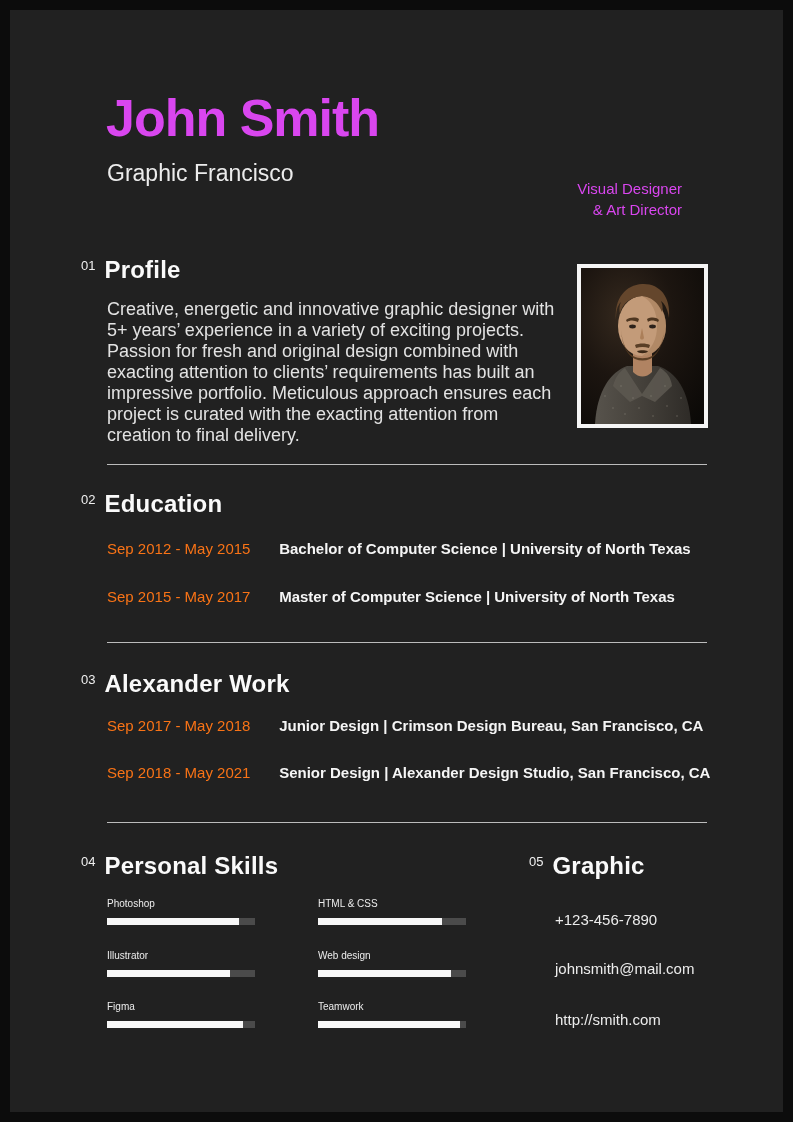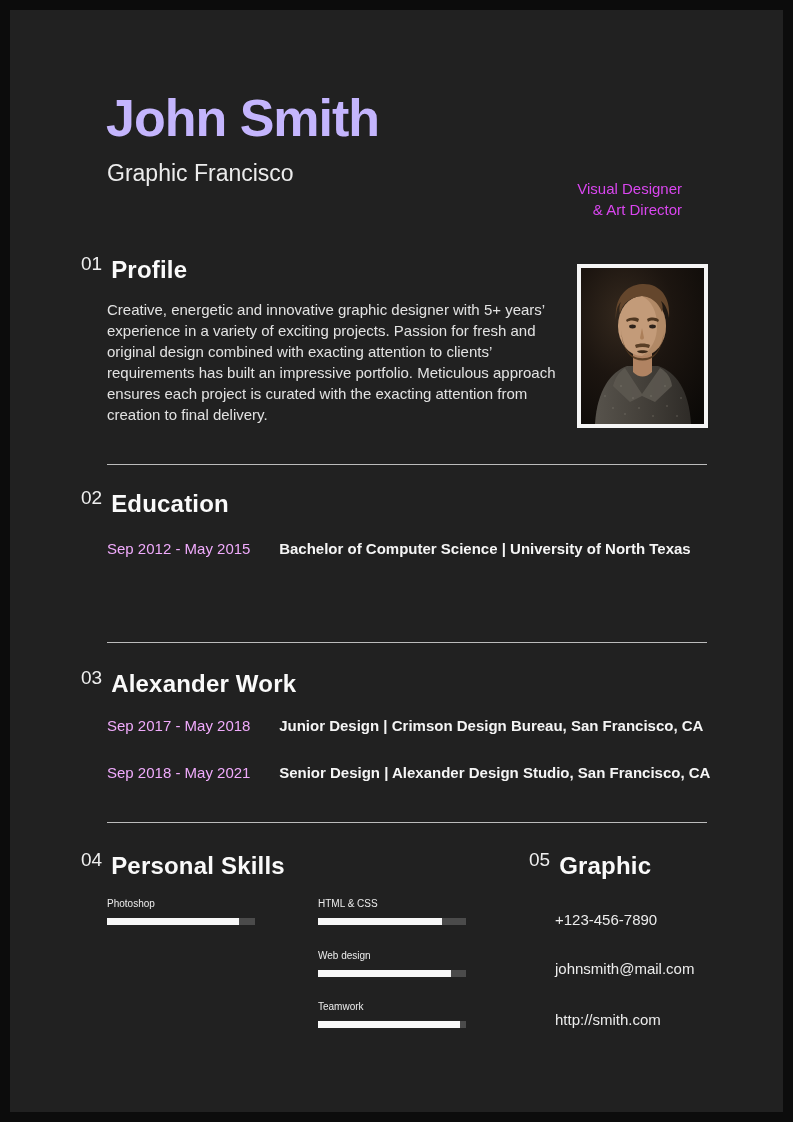--- a/index.html
+++ b/index.html
@@ -23,21 +23,21 @@
   }
 
   
   .name {
     position: absolute;
     left: 96px;
     top: 78px;
     font-size: 52px;
     font-weight: bold;
     letter-spacing: -1px;
-    color: #c4b5fd;
+    color: #d946ef;
   }
   .job-title {
     position: absolute;
     left: 97px;
     top: 150px;
     font-size: 23px;
     font-weight: normal;
     color: #ececec;
   }
   .tagline {
@@ -50,40 +50,40 @@
     color: #d946ef;
   }
 
   
   .sec-head {
     position: absolute;
     left: 71px;
     white-space: nowrap;
   }
   .sec-num {
-    font-size: 19px;
+    font-size: 13px;
     color: #efefef;
     position: relative;
     top: -8px;
     margin-right: 9px;
   }
   .sec-title {
     font-size: 24px;
     font-weight: bold;
     color: #fafafa;
     letter-spacing: 0.2px;
   }
 
   
   .profile-body {
     position: absolute;
     left: 97px;
     top: 289px;
     width: 450px;
-    font-size: 15px;
+    font-size: 18px;
     line-height: 21px;
     color: #e2e2e2;
   }
 
   .photo-frame {
     position: absolute;
     left: 567px;
     top: 254px;
     width: 131px;
     height: 164px;
@@ -107,21 +107,21 @@
   
   .dated-row {
     position: absolute;
     left: 97px;
     font-size: 15px;
     white-space: nowrap;
   }
   .dated-row .dates {
     display: inline-block;
     width: 168px;
-    color: #f0abfc;
+    color: #f97316;
     font-weight: normal;
   }
   .dated-row .detail {
     color: #f5f5f5;
     font-weight: bold;
   }
 
   
   .skill {
     position: absolute;
@@ -229,20 +229,24 @@
 
     <div class="divider d1"></div>
 
     <div class="sec-head" style="top:480px;">
       <span class="sec-num">02</span><span class="sec-title">Education</span>
     </div>
     <div class="dated-row" style="top:530px;">
       <span class="dates">Sep 2012 - May 2015</span>
       <span class="detail">Bachelor of Computer Science | University of North Texas</span>
     </div>
+    <div class="dated-row" style="top:578px;">
+      <span class="dates">Sep 2015 - May 2017</span>
+      <span class="detail">Master of Computer Science | University of North Texas</span>
+    </div>
 
     <div class="divider d2"></div>
 
     <div class="sec-head" style="top:660px;">
       <span class="sec-num">03</span><span class="sec-title">Alexander Work</span>
     </div>
     <div class="dated-row" style="top:707px;">
       <span class="dates">Sep 2017 - May 2018</span>
       <span class="detail">Junior Design | Crimson Design Bureau, San Francisco, CA</span>
     </div>
@@ -262,24 +266,36 @@
       <div class="bar-track">
           <div class="bar-fill" style="width: 89%;"></div>
         </div>
     </div>
     <div class="skill" style="left:308px; top:888px;">
       <span class="skill-label">HTML &amp; CSS</span>
       <div class="bar-track">
           <div class="bar-fill" style="width: 84%;"></div>
         </div>
     </div>
+    <div class="skill" style="left:97px; top:940px;">
+      <span class="skill-label">Illustrator</span>
+      <div class="bar-track">
+          <div class="bar-fill" style="width: 83%;"></div>
+        </div>
+    </div>
     <div class="skill" style="left:308px; top:940px;">
       <span class="skill-label">Web design</span>
       <div class="bar-track">
           <div class="bar-fill" style="width: 90%;"></div>
+        </div>
+    </div>
+    <div class="skill" style="left:97px; top:991px;">
+      <span class="skill-label">Figma</span>
+      <div class="bar-track">
+          <div class="bar-fill" style="width: 92%;"></div>
         </div>
     </div>
     <div class="skill" style="left:308px; top:991px;">
       <span class="skill-label">Teamwork</span>
       <div class="bar-track">
           <div class="bar-fill" style="width: 96%;"></div>
         </div>
     </div>
 
     <div class="sec-head" style="left:519px; top:842px;">

